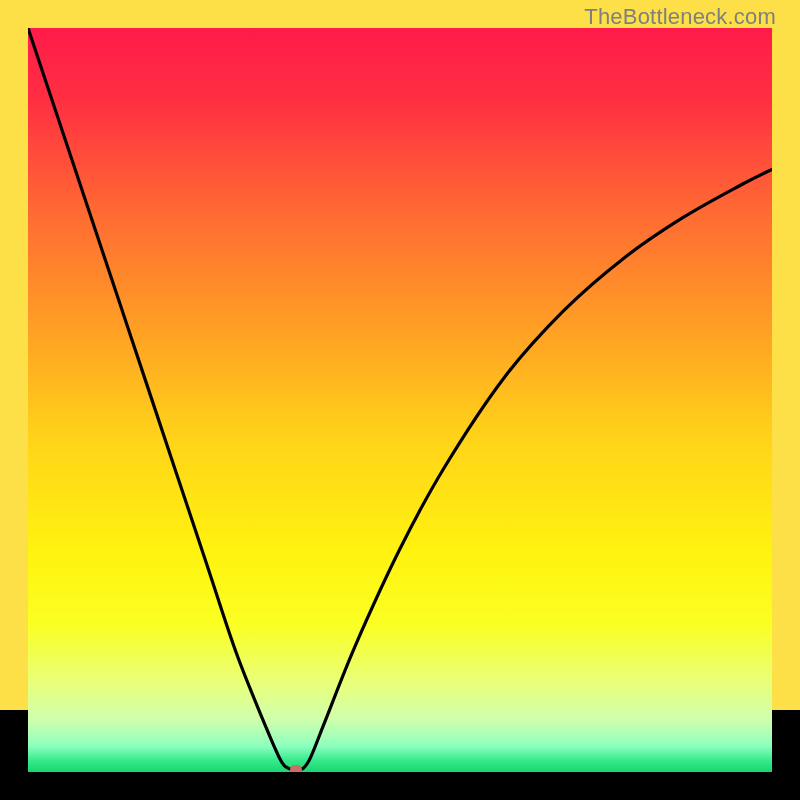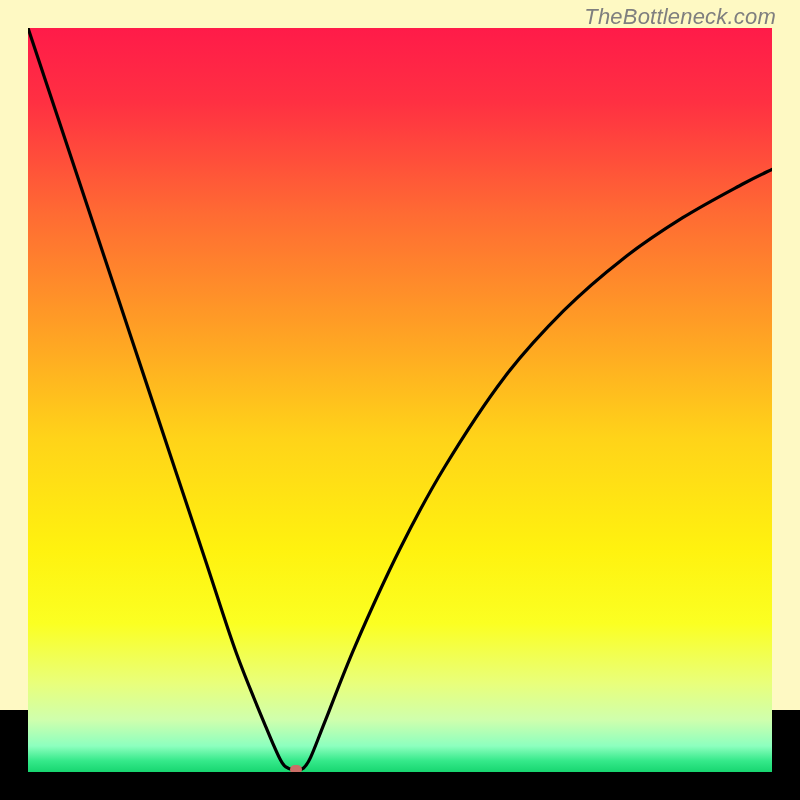--- a/index.html
+++ b/index.html
@@ -10,22 +10,21 @@
     background: #000000;
     overflow: hidden;
     font-family: Arial, Helvetica, sans-serif;
   }
   .frame {
     position: absolute;
     top: 0;
     left: 0;
     width: 800px;
     height: 710px;
-    background: #fef9c3;
-    font-style: italic;
+    background: #fde047;
   }
   .plot-area {
     position: absolute;
     top: 28px;
     left: 28px;
     width: 744px;
     height: 744px;
     overflow: hidden;
   }
   .gradient {

